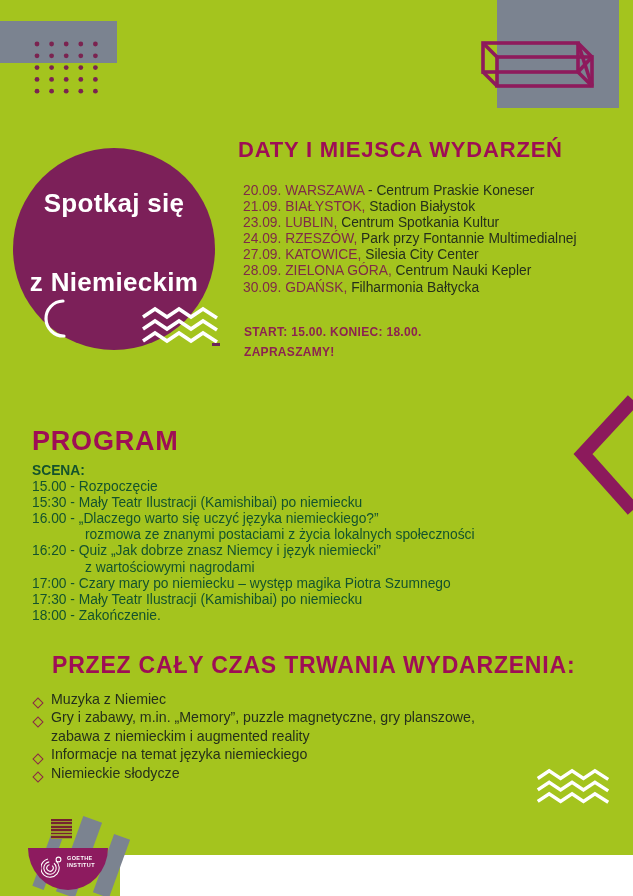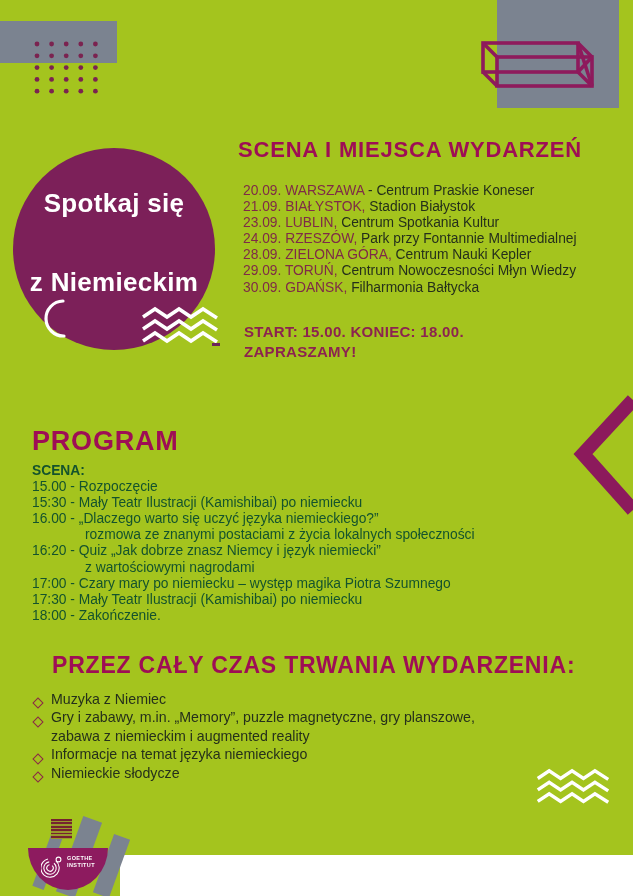--- a/index.html
+++ b/index.html
@@ -22,21 +22,21 @@
   
   .h-magenta{color:#9e0e55;font-weight:bold;letter-spacing:0.8px;white-space:nowrap;}
   .daty-head{left:238px;top:137px;font-size:22px;}
   .program-head{left:32px;top:426px;font-size:27px;}
   .activities-head{left:32px;top:652px;font-size:23px;margin-left:20px;}
 
   
   .dates-list{left:243px;top:183px;font-size:13.8px;line-height:16.1px;white-space:nowrap;}
   .wine{color:#7f2b47;}
   .dark{color:#25301b;}
-  .start-block{left:244px;top:322px;font-size:15px;line-height:20px;font-weight:bold;
+  .start-block{left:244px;top:322px;font-size:12px;line-height:20px;font-weight:bold;
                color:#8c2350;letter-spacing:0.3px;white-space:nowrap;}
 
   
   .program-block{left:32px;top:463px;font-size:13.8px;line-height:16.1px;color:#14532d;white-space:nowrap;}
   .program-block .stage{font-weight:bold;}
   .program-block .indent{padding-left:53px;}
 
   
   .activities-list{left:32px;top:690px;font-size:14.2px;line-height:18.4px;color:#25301b;white-space:nowrap;}
   .act-row{display:flex;align-items:flex-end;}
@@ -120,40 +120,40 @@
   <svg class="abs" style="left:141px;top:306px" width="78" height="42" viewBox="0 0 78 42">
     <g fill="none" stroke="#ffffff" stroke-width="3.6" stroke-linejoin="miter">
       <polyline points="2,11 14,3 26,11 38,3 50,11 62,3 76,12"></polyline>
       <polyline points="2,23 14,15 26,23 38,15 50,23 62,15 76,24"></polyline>
       <polyline points="2,35 14,27 26,35 38,27 50,35 62,27 76,36"></polyline>
     </g>
   </svg>
 
   <div class="abs tick"></div>
 
-  <div class="abs h-magenta daty-head">SCENA I MIEJSCA WYDARZEŃ</div>
+  <div class="abs h-magenta daty-head">DATY I MIEJSCA WYDARZEŃ</div>
 
   <div class="abs dates-list">
     <div class="date-row">
         <span class="wine">20.09. WARSZAWA</span><span class="dark"> - Centrum Praskie Koneser</span>
       </div>
       <div class="date-row">
         <span class="wine">21.09. BIAŁYSTOK,</span><span class="dark"> Stadion Białystok</span>
       </div>
       <div class="date-row">
         <span class="wine">23.09. LUBLIN,</span><span class="dark"> Centrum Spotkania Kultur</span>
       </div>
       <div class="date-row">
         <span class="wine">24.09. RZESZÓW,</span><span class="dark"> Park przy Fontannie Multimedialnej</span>
       </div>
       <div class="date-row">
+        <span class="wine">27.09. KATOWICE,</span><span class="dark"> Silesia City Center</span>
+      </div>
+      <div class="date-row">
         <span class="wine">28.09. ZIELONA GÓRA,</span><span class="dark"> Centrum Nauki Kepler</span>
-      </div>
-      <div class="date-row">
-        <span class="wine">29.09. TORUŃ,</span><span class="dark"> Centrum Nowoczesności Młyn Wiedzy</span>
       </div>
       <div class="date-row">
         <span class="wine">30.09. GDAŃSK,</span><span class="dark"> Filharmonia Bałtycka</span>
       </div>
   </div>
 
   <div class="abs start-block">
     <div>START: 15.00. KONIEC: 18.00.</div>
     <div>ZAPRASZAMY!</div>
   </div>

